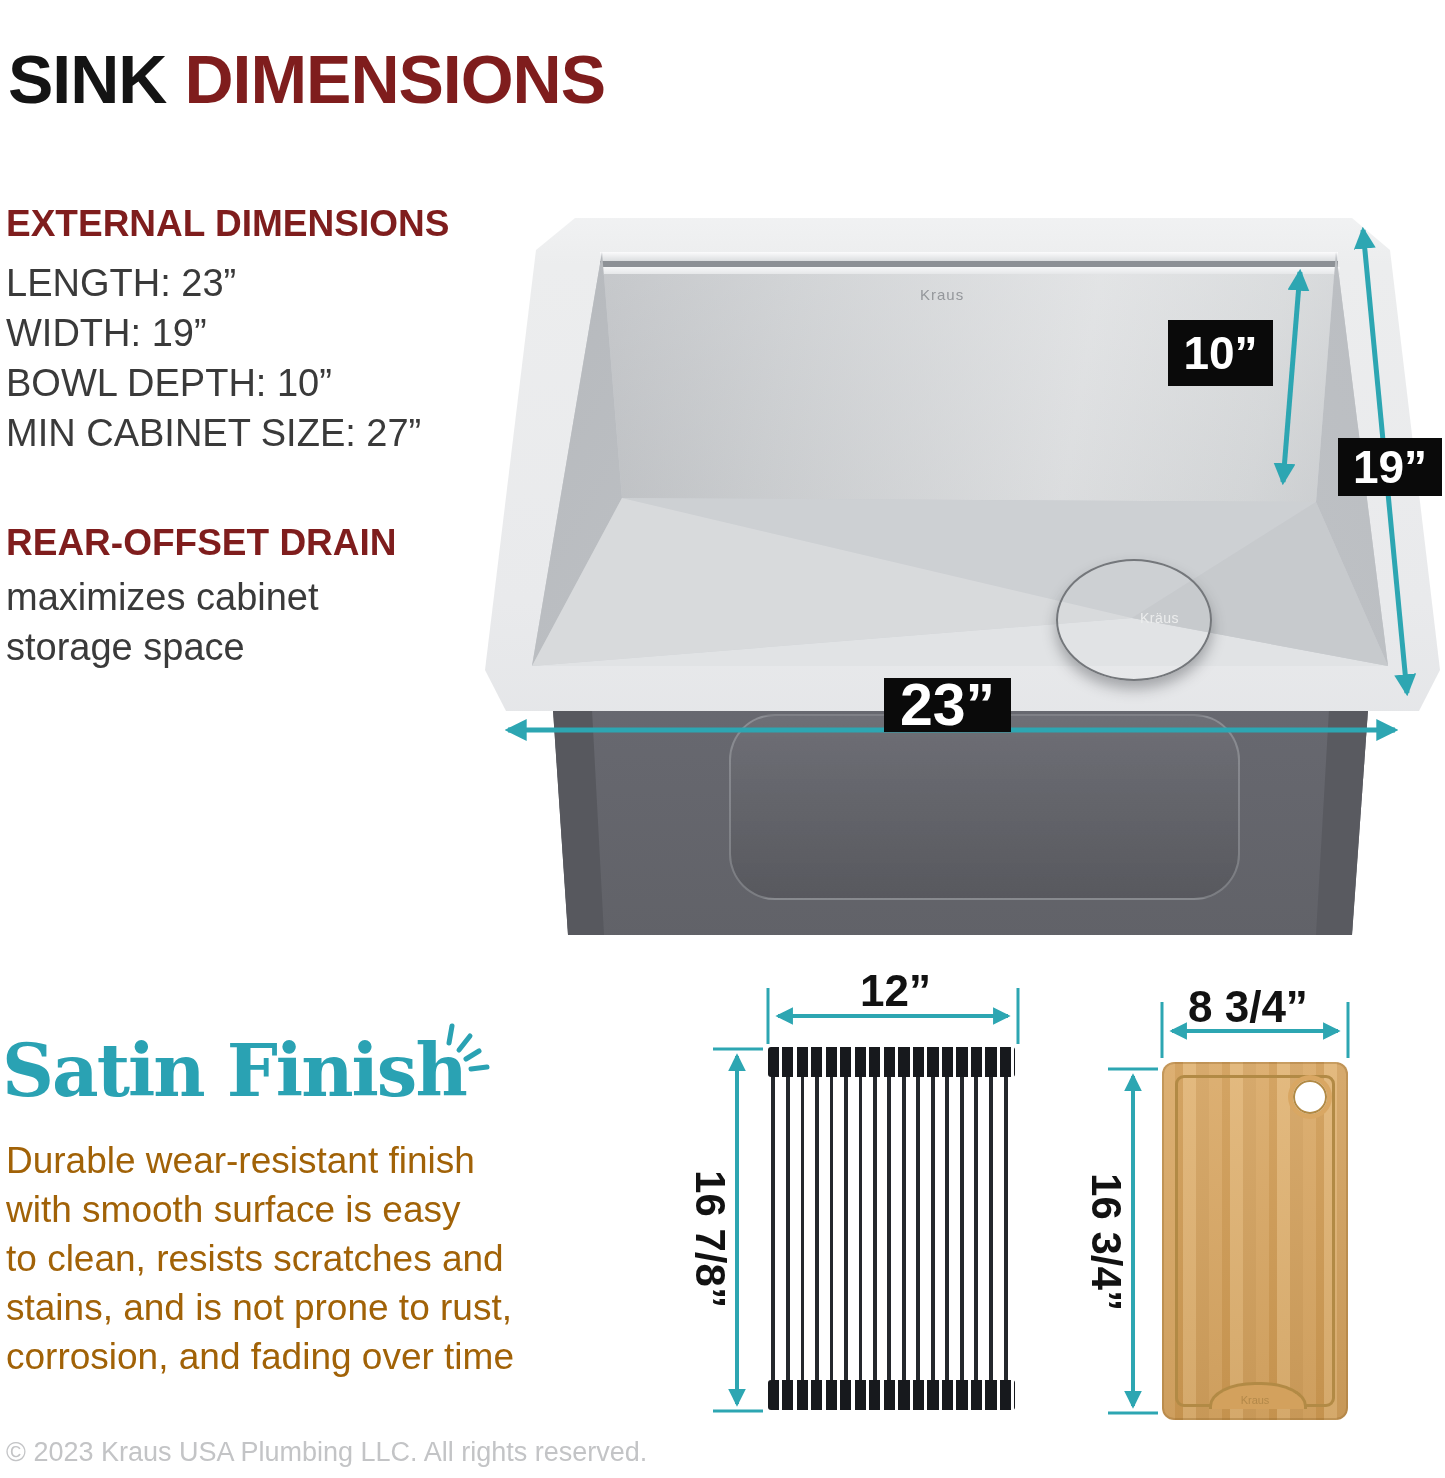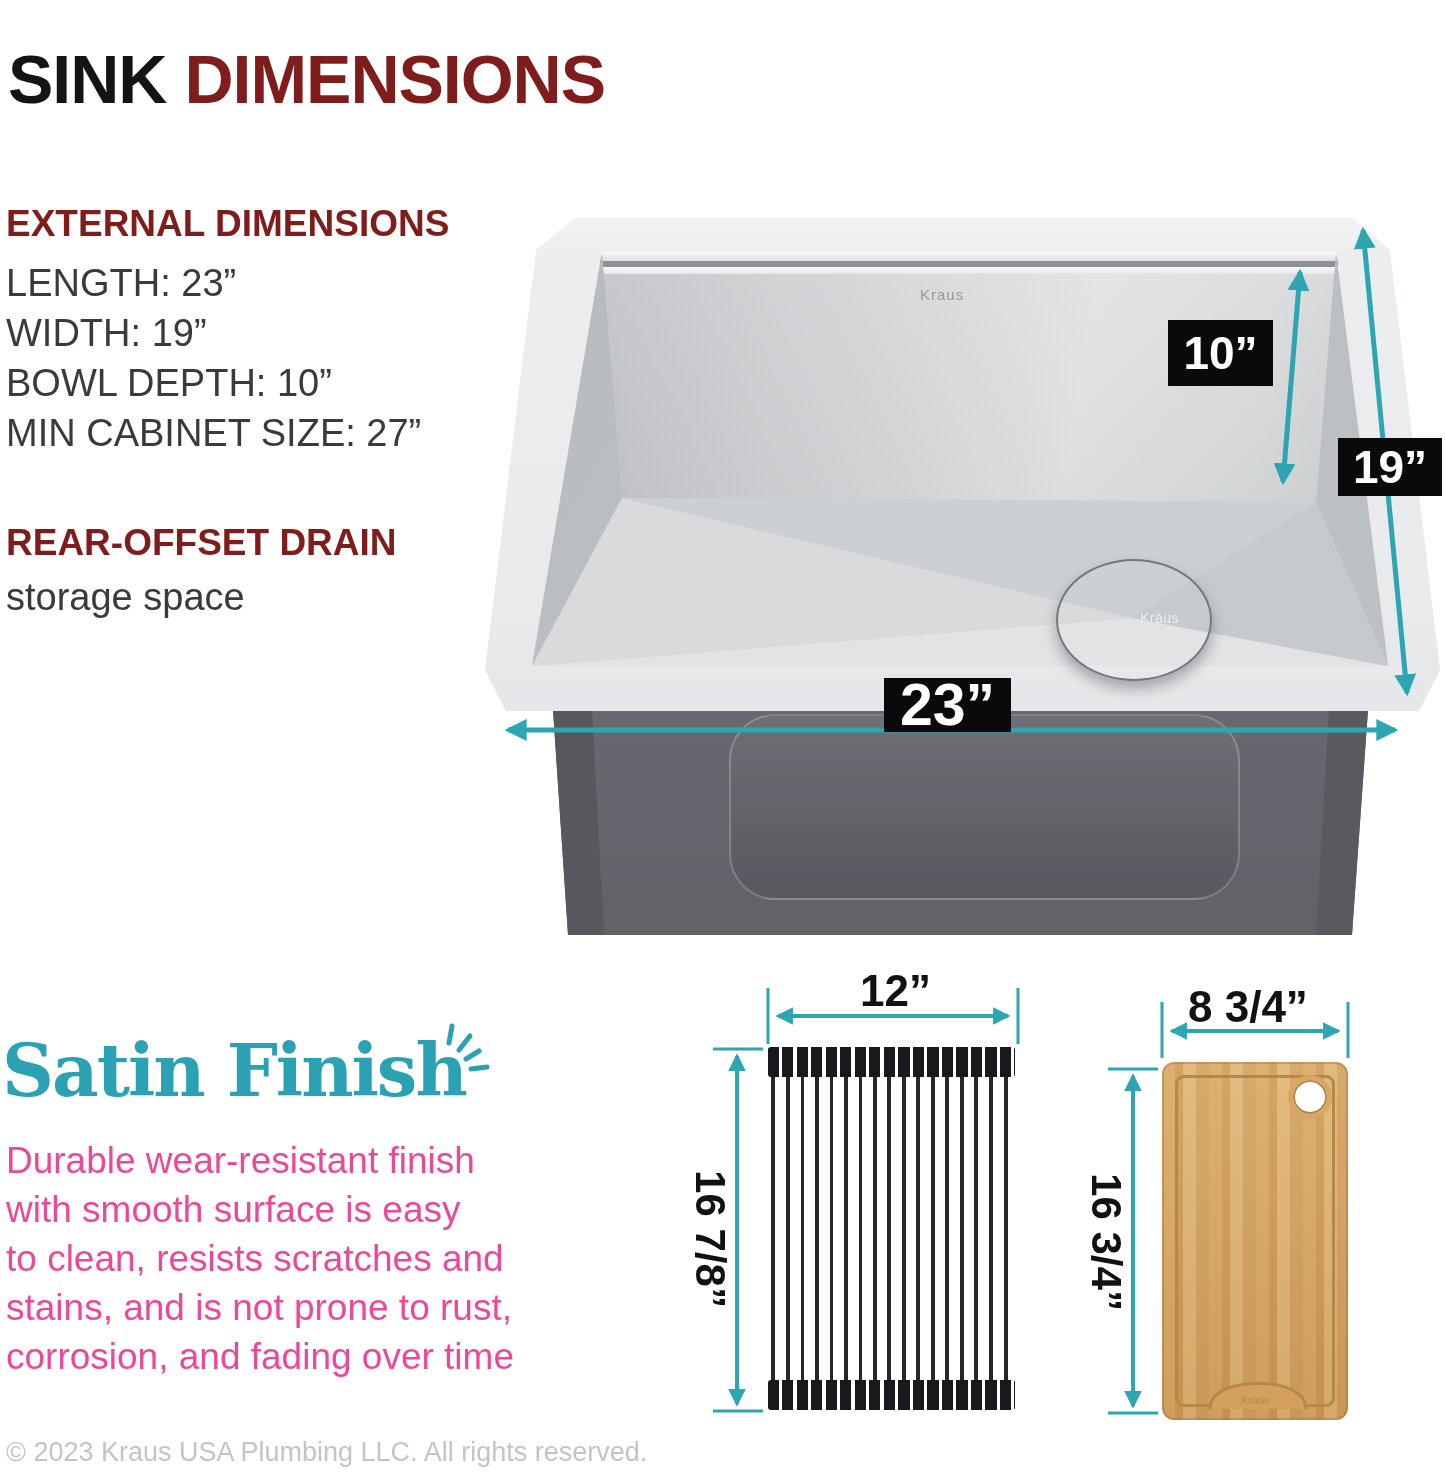--- a/index.html
+++ b/index.html
@@ -56,21 +56,21 @@
   
   .tag{background:#0a0a0a;color:#ffffff;font-weight:800;display:flex;align-items:center;justify-content:center;
        font-size:46px;letter-spacing:0;}
   .dim-plain{color:#121212;font-weight:800;font-size:44px;white-space:nowrap;}
   .rot{transform:rotate(90deg);transform-origin:center center;}
   
   .eyebrow{left:6px;top:995px;font-size:29px;font-weight:800;letter-spacing:5px;color:#1c1c1c;white-space:nowrap;}
   .satin{left:2px;top:1028px;font-family:"DejaVu Serif","Liberation Serif",serif;font-size:72px;font-weight:700;
          letter-spacing:-2px;color:#2aa2b3;white-space:nowrap;}
   .para{left:6px;top:1136px;line-height:49px;}
-  .para div{font-size:37px;color:#ec4899;white-space:nowrap;}
+  .para div{font-size:37px;color:#a16207;white-space:nowrap;}
   
   .rack{left:768px;top:1047px;width:247px;height:363px;}
   .rack .caps-top,.rack .caps-bottom{position:absolute;left:0;width:100%;height:30px;
        background:repeating-linear-gradient(90deg,#17191d 0 11px,#ffffff 11px 14.5px);border-radius:3px;}
   .rack .caps-top{top:0;}
   .rack .caps-bottom{bottom:0;}
   .rack .rods{position:absolute;left:0;top:28px;bottom:28px;width:100%;
        background:repeating-linear-gradient(90deg,transparent 0 3.5px,#24272c 3.5px 7.5px,transparent 7.5px 14.5px);}
   
   .board{left:1162px;top:1062px;width:186px;height:358px;border-radius:12px;
@@ -103,20 +103,21 @@
   <div class="abs h2" style="left:6px;top:203px;">EXTERNAL DIMENSIONS</div>
   <div class="abs ext-lines">
     <div class="body-line">LENGTH: 23”</div>
     <div class="body-line">WIDTH: 19”</div>
     <div class="body-line">BOWL DEPTH: 10”</div>
     <div class="body-line">MIN CABINET SIZE: 27”</div>
   </div>
 
   <div class="abs h2" style="left:6px;top:522px;">REAR-OFFSET DRAIN</div>
   <div class="abs drain-lines">
+    <div class="body-line">maximizes cabinet</div>
     <div class="body-line">storage space</div>
   </div>
 
   <div class="abs sink">
     <div class="shape underside"></div>
     <div class="shape underside-left"></div>
     <div class="shape underside-right"></div>
     <div class="abs under-panel"></div>
     <div class="shape rim"></div>
     <div class="shape cavity"></div>

